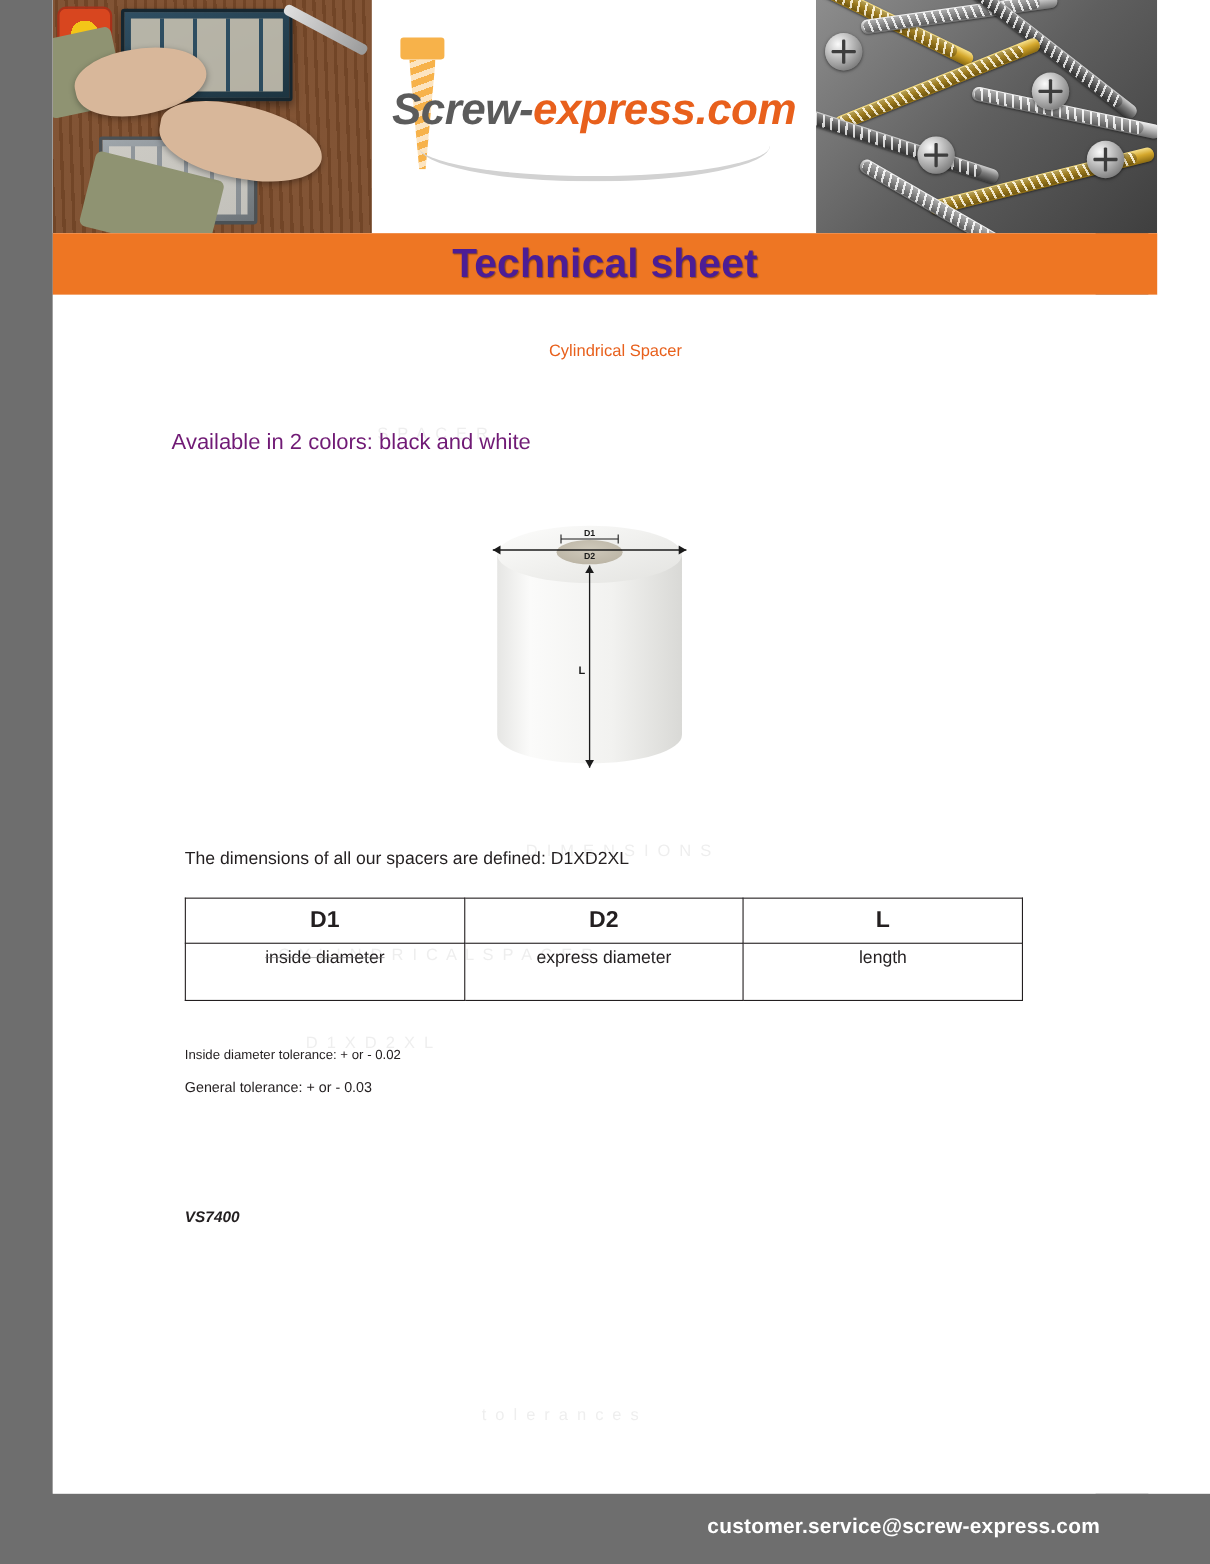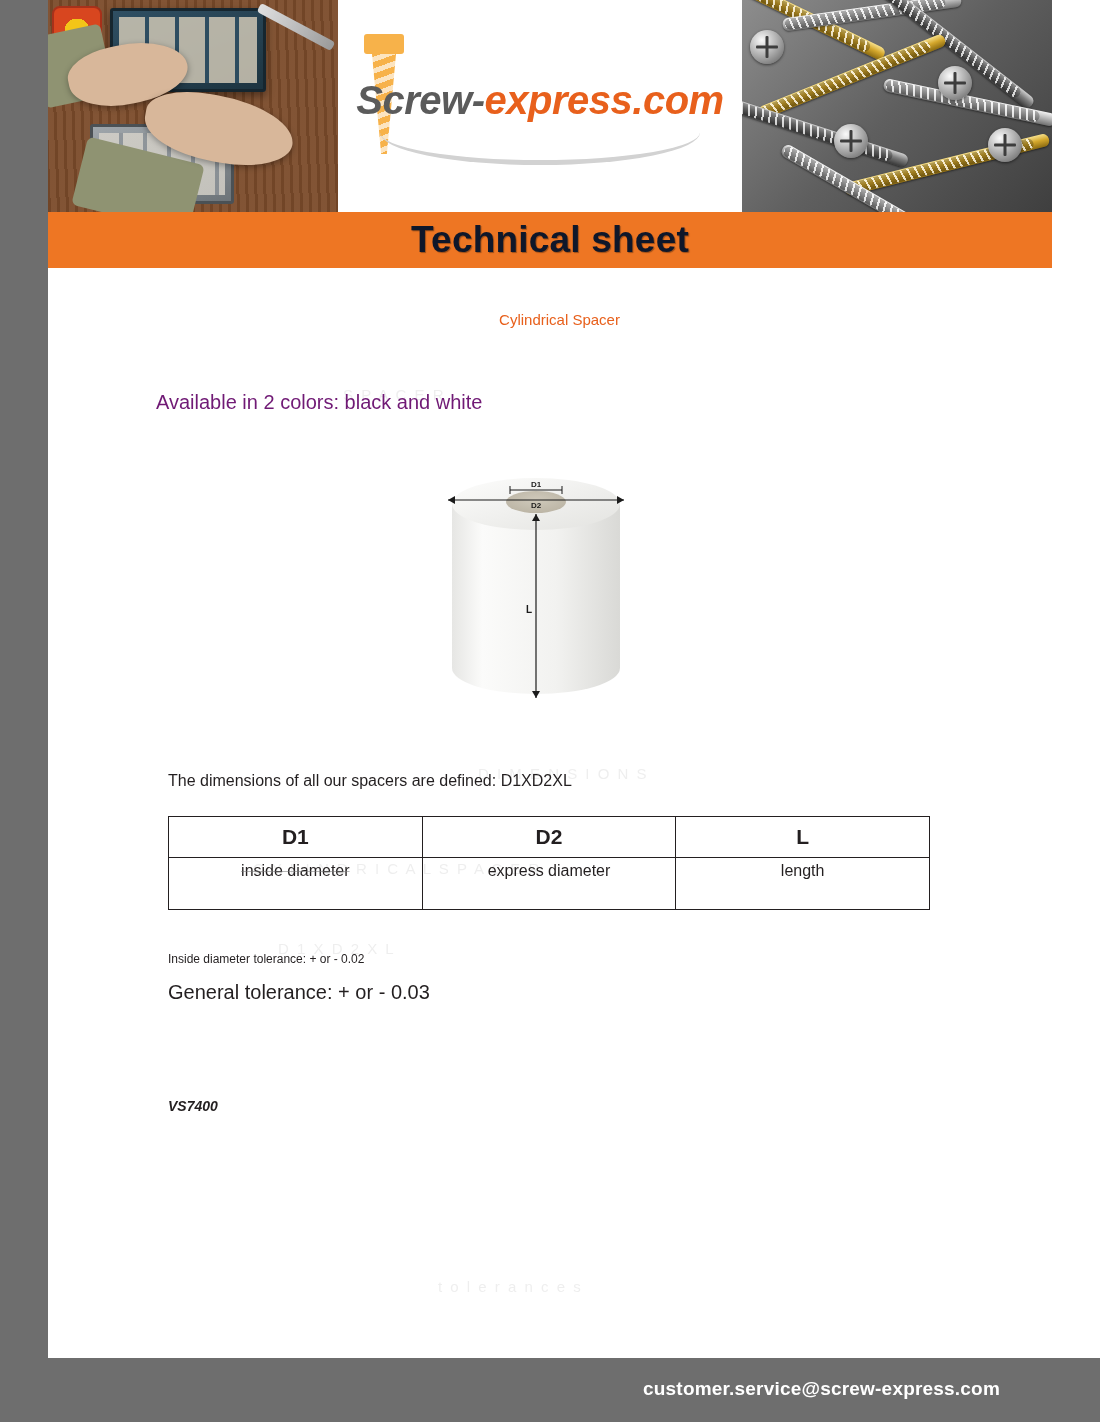--- a/index.html
+++ b/index.html
@@ -215,21 +215,21 @@
   .band {
     position: absolute;
     left: 48px; top: 212px;
     width: 1004px; height: 56px;
     background: #ee7623;
   }
   .band-title {
     position: absolute;
     left: 0; right: 0; top: 7px;
     text-align: center;
-    color: #0f172a;
+    color: #4c1d95;
     font-size: 37px;
     font-weight: bold;
     letter-spacing: .2px;
     text-shadow: 1px 1px 1px rgba(0,0,0,.35);
   }
 
   
   .content {
     position: absolute;
     left: 48px; top: 268px;
@@ -314,21 +314,21 @@
   }
 
   .tol-1 {
     position: absolute;
     left: 120px; top: 684px;
     font-size: 12px;
   }
   .tol-2 {
     position: absolute;
     left: 120px; top: 713px;
-    font-size: 20px;
+    font-size: 13px;
   }
   .ref-code {
     position: absolute;
     left: 120px; top: 830px;
     font-size: 14px;
     font-weight: bold;
     font-style: italic;
   }
 
   

